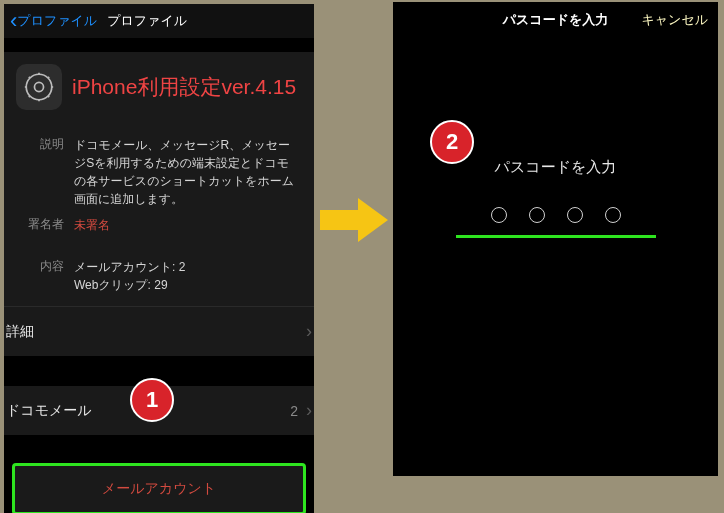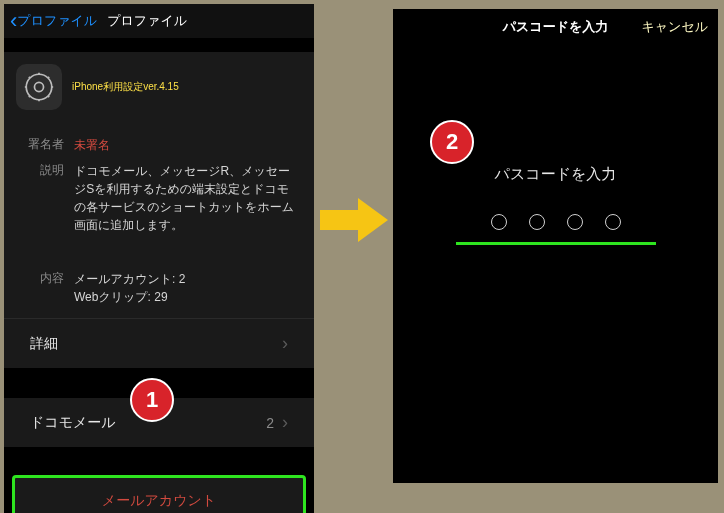--- a/index.html
+++ b/index.html
@@ -10,21 +10,21 @@
     font-family: -apple-system, "Hiragino Sans", sans-serif;
     position: relative;
     overflow: hidden;
   }
   .phone {
     position: absolute;
     background: #000;
     color: #fff;
   }
   .phone1 { left: 4px; top: 4px; width: 310px; height: 506px; }
-  .phone2 { left: 393px; top: 9px; width: 325px; height: 474px; }
+  .phone2 { left: 393px; top: 2px; width: 325px; height: 474px; }
 
   
   .nav1 {
     display: flex;
     align-items: center;
     height: 34px;
     background: #111;
     padding: 0 6px;
     font-size: 13px;
   }
@@ -41,36 +41,36 @@
     align-items: center;
   }
   .gear {
     width: 46px; height: 46px;
     background: #2d2d2d;
     border-radius: 10px;
     display: flex; align-items: center; justify-content: center;
     margin-right: 10px;
   }
   .gear svg { width: 34px; height: 34px; }
-  .ptitle { font-size: 10px; color: #fde047; font-weight: 500; }
+  .ptitle { font-size: 21px; color: #ef4444; font-weight: 500; }
   .psub { font-size: 13px; color: #7d7d7d; margin-top: 2px; }
 
   .meta {
     background: #1a1a1a;
     padding: 6px 14px 12px 14px;
     font-size: 12px;
   }
   .meta-row { display: flex; margin-top: 8px; }
   .meta-label { width: 46px; color: #8a8a8a; text-align: right; margin-right: 10px; flex-shrink: 0; }
   .meta-val { color: #d6d6d6; line-height: 1.5; }
   .unsigned { color: #d24a3f; }
 
   .list-row {
     background: #1a1a1a;
-    padding: 14px 26px;
+    padding: 14px 2px;
     display: flex;
     align-items: center;
     justify-content: space-between;
     font-size: 14px;
     color: #e8e8e8;
     text-align: center;
   }
   .list-row .chev { color: #5a5a5a; font-size: 18px; }
   .list-row .count { color: #8a8a8a; margin-right: 8px; }
   .row-right { display:flex; align-items:center; }
@@ -159,28 +159,28 @@
         <path d="M12 3v-1M12 22v-1M3 12h-1M22 12h-1M5.5 5.5l-.7-.7M19.2 19.2l-.7-.7M5.5 18.5l-.7.7M19.2 4.8l-.7.7"></path>
       </svg>
     </div>
     <div>
       <div class="ptitle">iPhone利用設定ver.4.15</div>
     </div>
   </div>
 
   <div class="meta">
     <div class="meta-row">
+      <div class="meta-label">説明</div>
+      <div class="meta-val">ドコモメール、メッセージR、メッセージSを利用するための端末設定とドコモの各サービスのショートカットをホーム画面に追加します。</div>
+    </div>
+    <div class="meta-row">
       <div class="meta-label">署名者</div>
       <div class="meta-val unsigned">未署名</div>
     </div>
-    <div class="meta-row">
-      <div class="meta-label">説明</div>
-      <div class="meta-val">ドコモメール、メッセージR、メッセージSを利用するための端末設定とドコモの各サービスのショートカットをホーム画面に追加します。</div>
-    </div>
-    <div class="meta-row" style="margin-top:36px;">
+    <div class="meta-row" style="margin-top:24px;">
       <div class="meta-label">内容</div>
       <div class="meta-val">
         <div>メールアカウント: 2</div>
         <div>Webクリップ: 29</div>
       </div>
     </div>
   </div>
 
   <div class="list-row" style="border-top:1px solid #2a2a2a;">
     <span>詳細</span>

